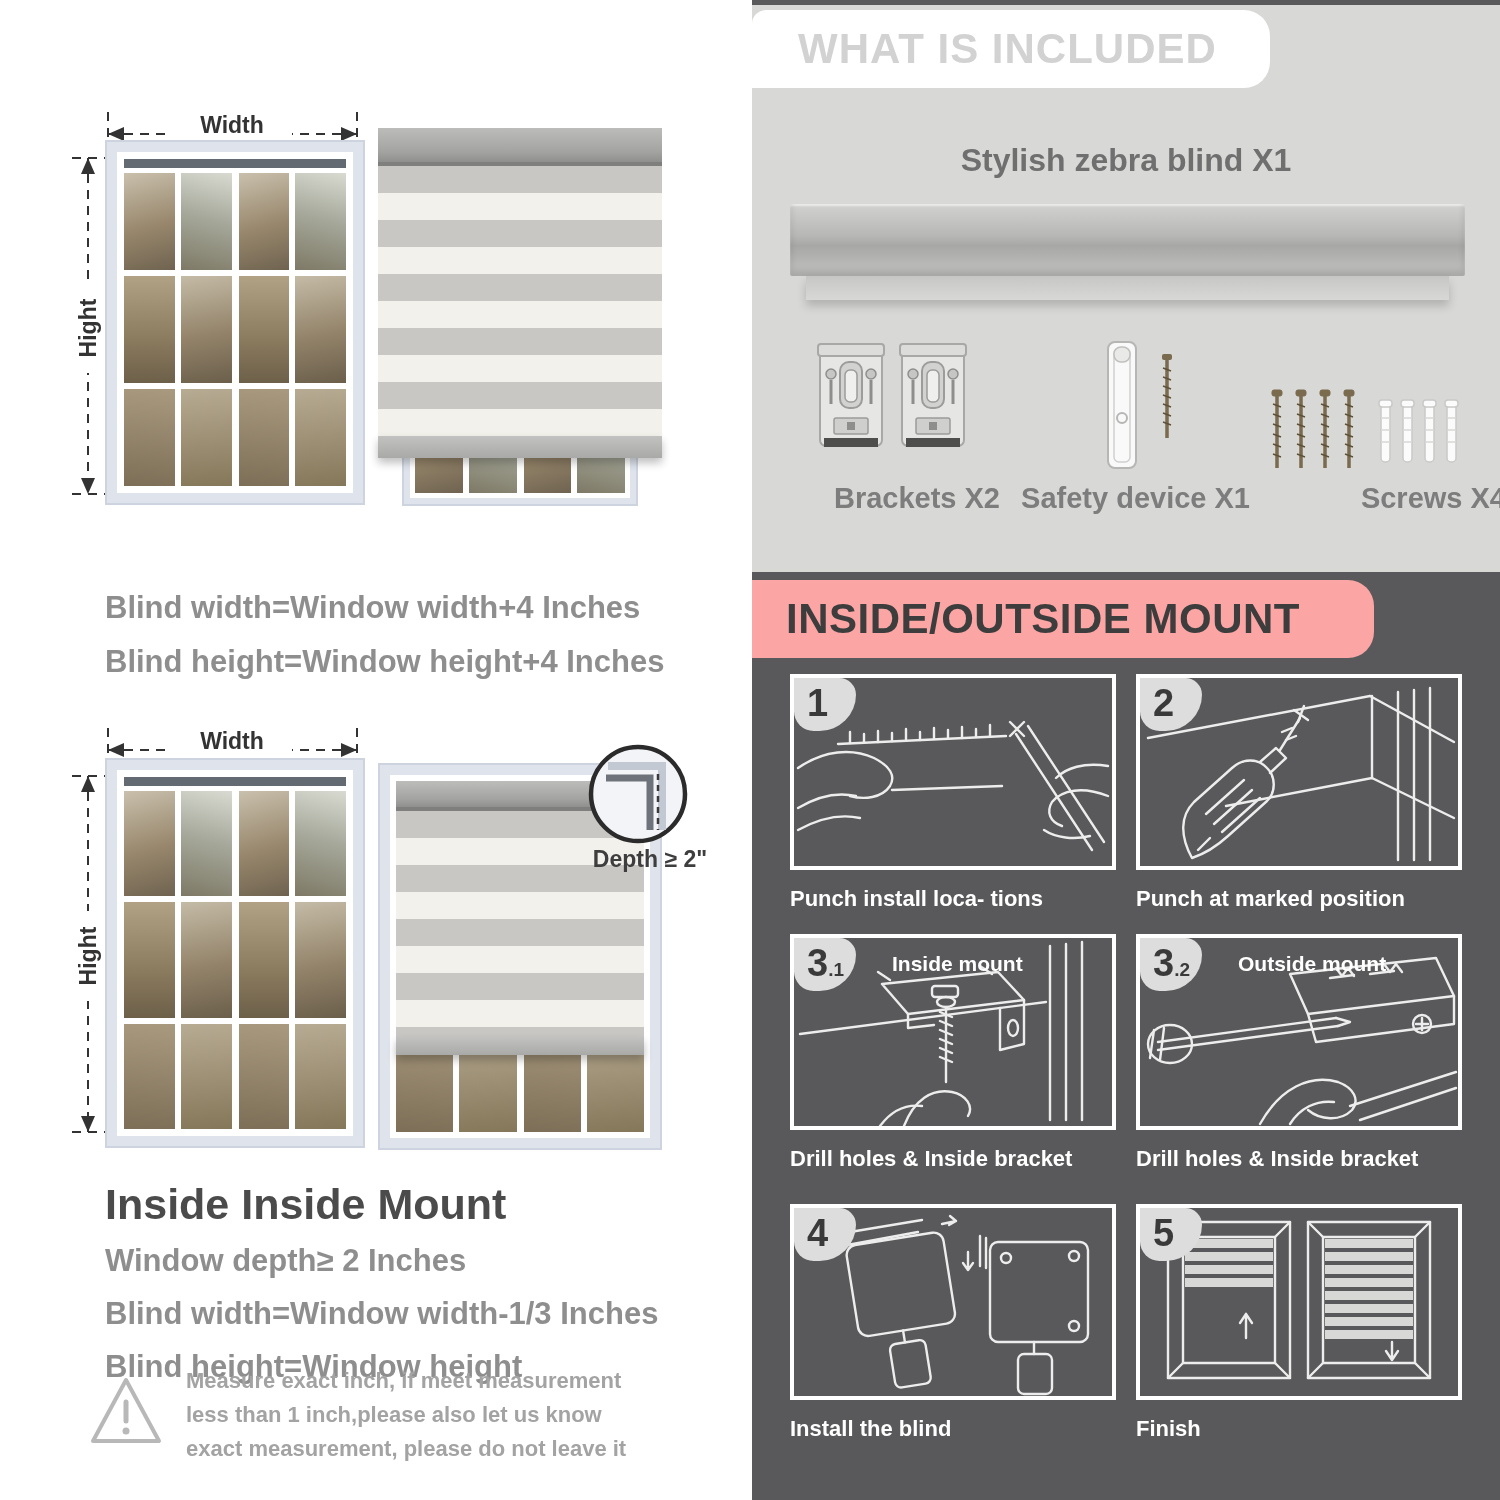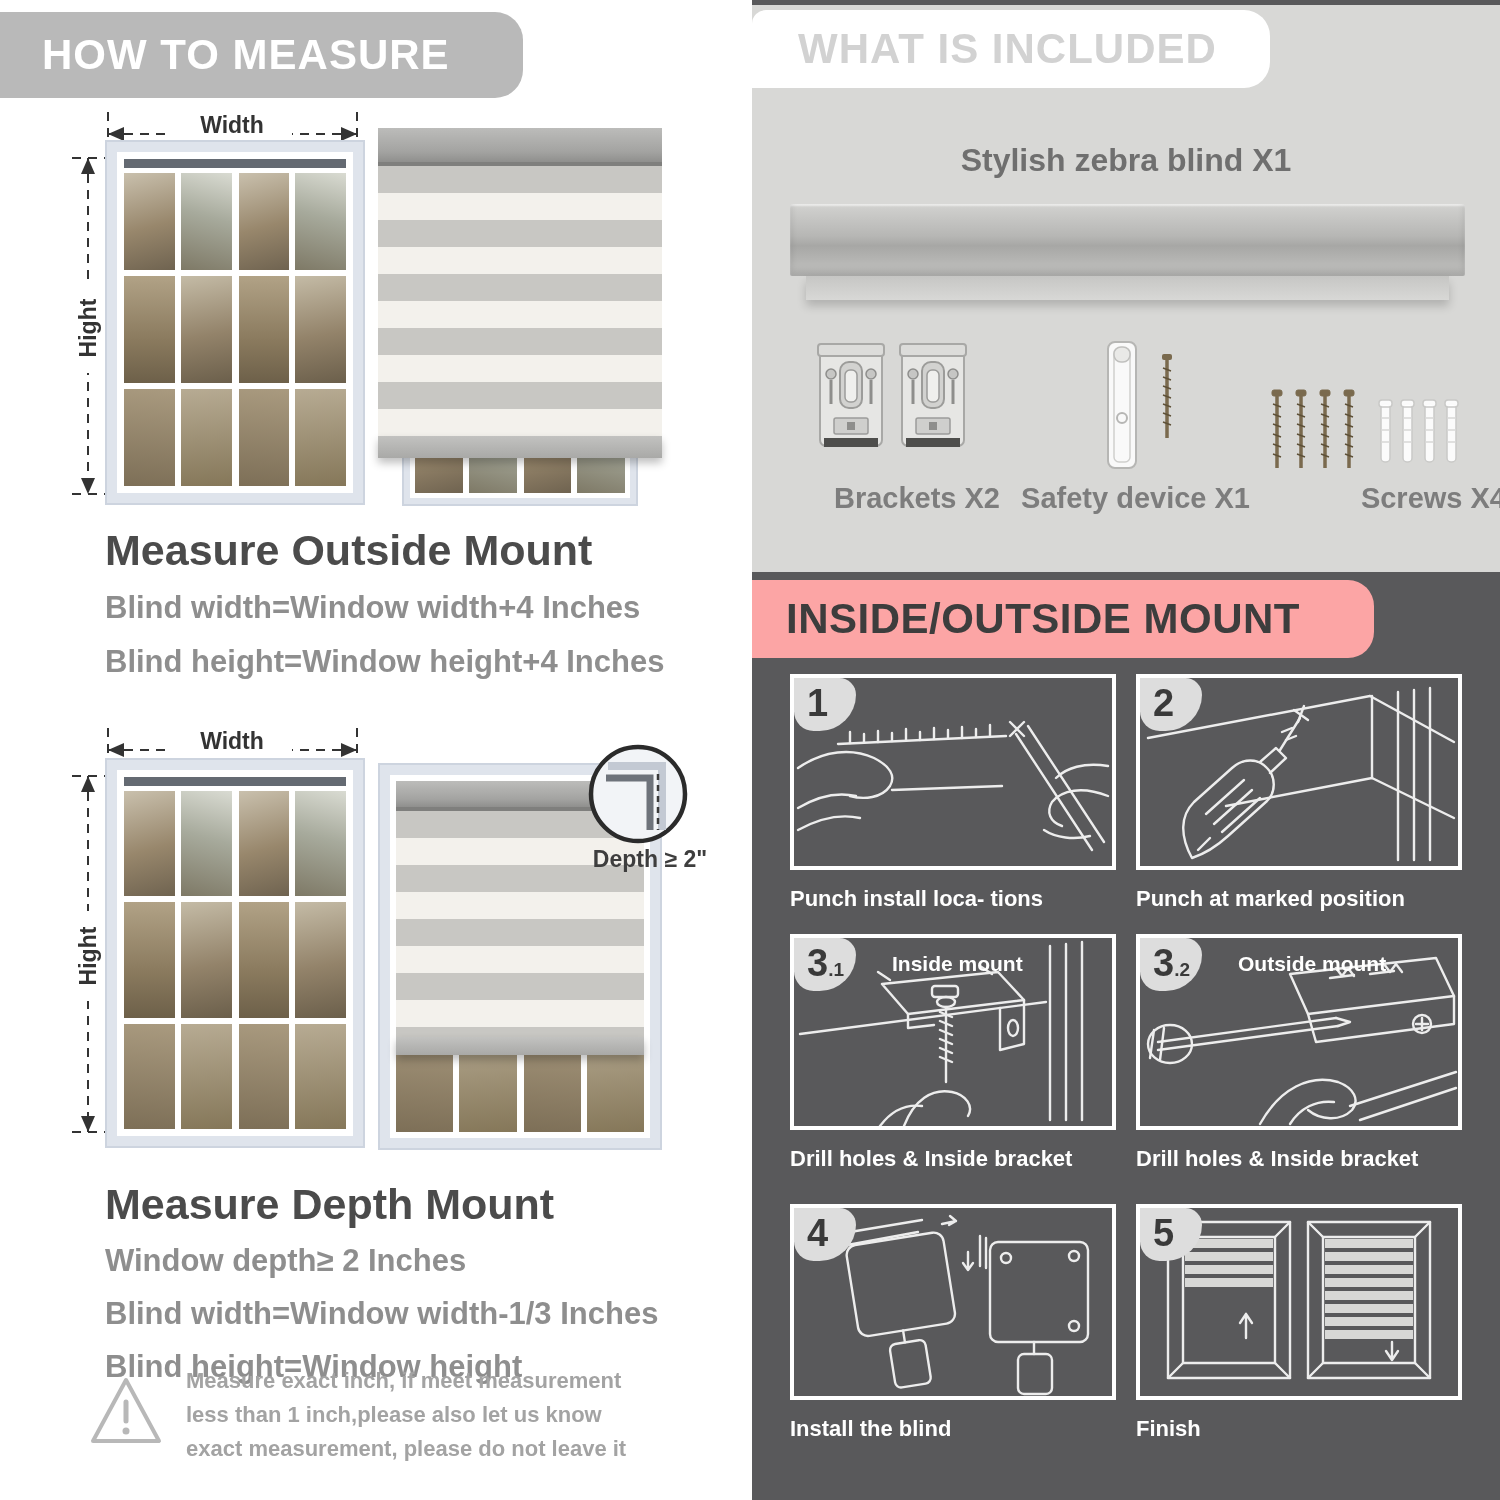--- a/index.html
+++ b/index.html
@@ -92,21 +92,20 @@
     { fill:none; stroke:#ededed; stroke-width:2.4; stroke-linecap:round; stroke-linejoin:round; }
   .art .fs { fill:#d8d8d6; stroke:none; }
 
   .warn-tri path, .warn-tri line { fill:none; stroke:#b8b8b8; stroke-linejoin:round; stroke-linecap:round; }
 </style>
 </head>
 <body>
 
 <div id="canvas">
 
-  <div class="banner banner-left"><span>HOW TO MEASURE</span></div>
 
   <svg class="abs arr" style="left:100px;top:110px" width="265" height="36">
     <line class="dash" x1="8" y1="24" x2="257" y2="24"></line>
     <line class="dash" x1="8" y1="2" x2="8" y2="36"></line>
     <line class="dash" x1="257" y1="2" x2="257" y2="36"></line>
     <polygon points="8,24 24,17 24,31"></polygon>
     <polygon points="257,24 241,17 241,31"></polygon>
   </svg>
   <div class="dim-label" style="left:172px;top:110px;width:120px">Width</div>
 
@@ -158,21 +157,20 @@
         </div>
       </div>
     </div>
     <div class="zblind" style="left:0;top:0;width:284px">
       <div class="cassette" style="height:38px"></div>
       <div class="stripes" style="height:270px"></div>
       <div class="rail" style="height:22px"></div>
     </div>
   </div>
 
-  <div class="h-measure" style="left:105px;top:526px">Measure Outside Mount</div>
   <div class="sub-line" style="left:105px;top:590px">Blind width=Window width+4 Inches</div>
   <div class="sub-line" style="left:105px;top:644px">Blind height=Window height+4 Inches</div>
 
   <svg class="abs arr" style="left:100px;top:726px" width="265" height="36">
     <line class="dash" x1="8" y1="24" x2="257" y2="24"></line>
     <line class="dash" x1="8" y1="2" x2="8" y2="36"></line>
     <line class="dash" x1="257" y1="2" x2="257" y2="36"></line>
     <polygon points="8,24 24,17 24,31"></polygon>
     <polygon points="257,24 241,17 241,31"></polygon>
   </svg>
@@ -240,21 +238,21 @@
   </div>
 
   <svg class="abs" style="left:586px;top:742px;z-index:5" width="104" height="104">
     <circle cx="52" cy="52" r="47" fill="#f2f4f7" stroke="#2b2b2b" stroke-width="4.5"></circle>
     <path d="M22,24 H76 V88" fill="none" stroke="#c3c9d3" stroke-width="8"></path>
     <path d="M20,36 H64 V88" fill="none" stroke="#6e737b" stroke-width="7"></path>
     <path d="M72,32 V88" fill="none" stroke="#3a3a3a" stroke-width="2.5" stroke-dasharray="6 5"></path>
   </svg>
   <div class="depth-label" style="left:570px;top:846px;width:160px">Depth ≥ 2"</div>
 
-  <div class="h-measure" style="left:105px;top:1180px">Measure Depth Mount</div>
+  <div class="h-measure" style="left:105px;top:1180px">Inside Inside Mount</div>
   <div class="sub-line" style="left:105px;top:1243px">Window depth≥ 2 Inches</div>
   <div class="sub-line" style="left:105px;top:1296px">Blind width=Window width-1/3 Inches</div>
   <div class="sub-line" style="left:105px;top:1349px">Blind height=Window height</div>
 
   <svg class="abs warn-tri" style="left:90px;top:1372px" width="72" height="76">
     <path d="M36,8 L69,69 L3,69 Z" stroke-width="4"></path>
     <line x1="36" y1="30" x2="36" y2="49" stroke-width="5"></line>
     <circle cx="36" cy="59" r="3.5" fill="#b8b8b8" stroke="none"></circle>
   </svg>
   <div class="warn-text" style="left:186px;top:1364px">Measure exact inch, if meet measurement less than 1 inch,please also let us know exact measurement, please do not leave it</div>

